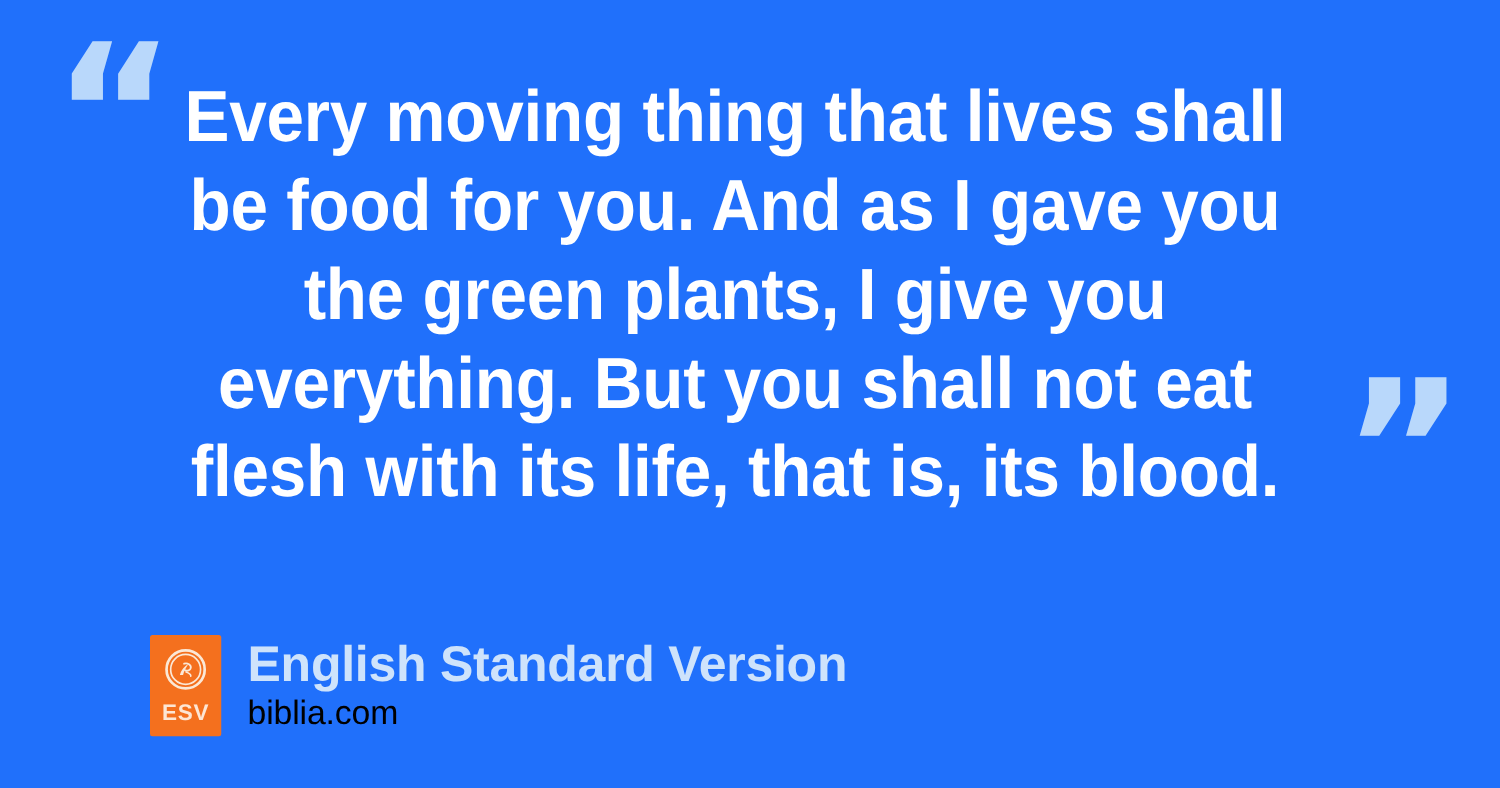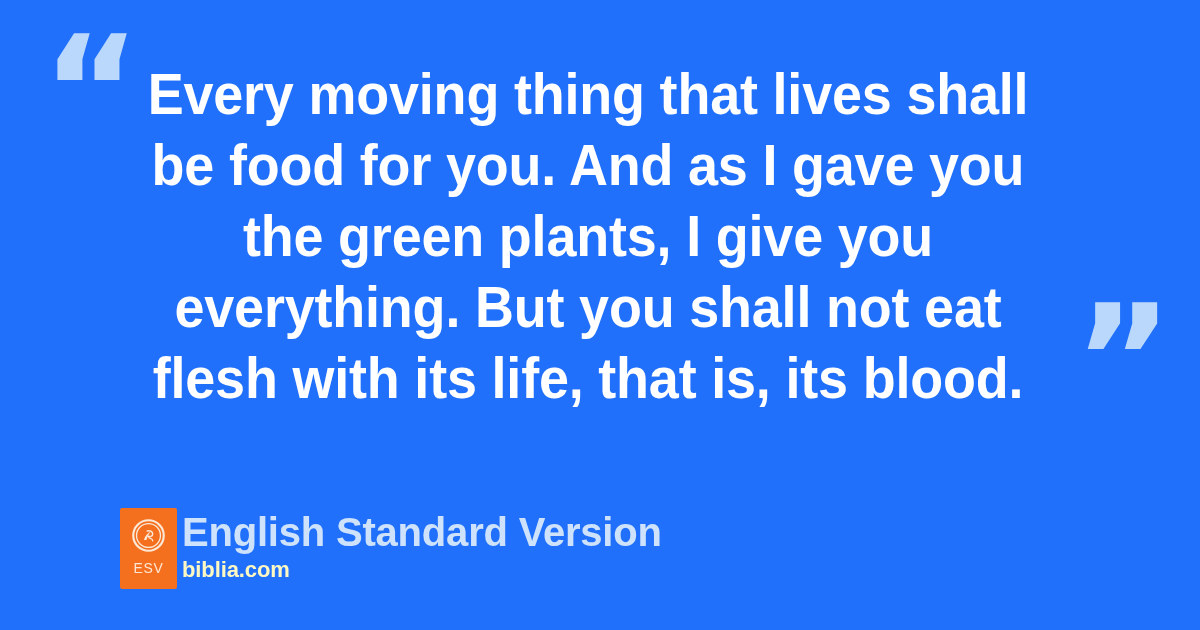--- a/index.html
+++ b/index.html
@@ -89,47 +89,47 @@
   }
   .logo-seal {
     width: 33px;
     height: 33px;
     display: block;
   }
   .logo-abbr {
     margin-top: 9px;
     color: #fde6d4;
     font-family: "Liberation Sans", sans-serif;
-    font-weight: 400;
-    font-size: 14px;
+    font-weight: 700;
+    font-size: 18px;
     letter-spacing: 0.6px;
     line-height: 1;
   }
 
   .footer-text {
-    margin-left: 5px;
+    margin-left: 21px;
     display: flex;
     flex-direction: column;
     justify-content: center;
     padding-top: 1px;
   }
   .version-name {
     color: #cee3fb;
     font-family: "Liberation Sans", sans-serif;
     font-weight: 700;
     font-size: 40px;
     line-height: 46px;
     letter-spacing: -0.2px;
     white-space: nowrap;
   }
   .site-name {
-    color: #fef9c3;
+    color: #000000;
     font-family: "Liberation Sans", sans-serif;
-    font-weight: 700;
-    font-size: 22px;
+    font-weight: 400;
+    font-size: 27px;
     line-height: 30px;
     letter-spacing: -0.1px;
     white-space: nowrap;
   }
 </style>
 </head>
 <body>
 
 <div class="card">
 

